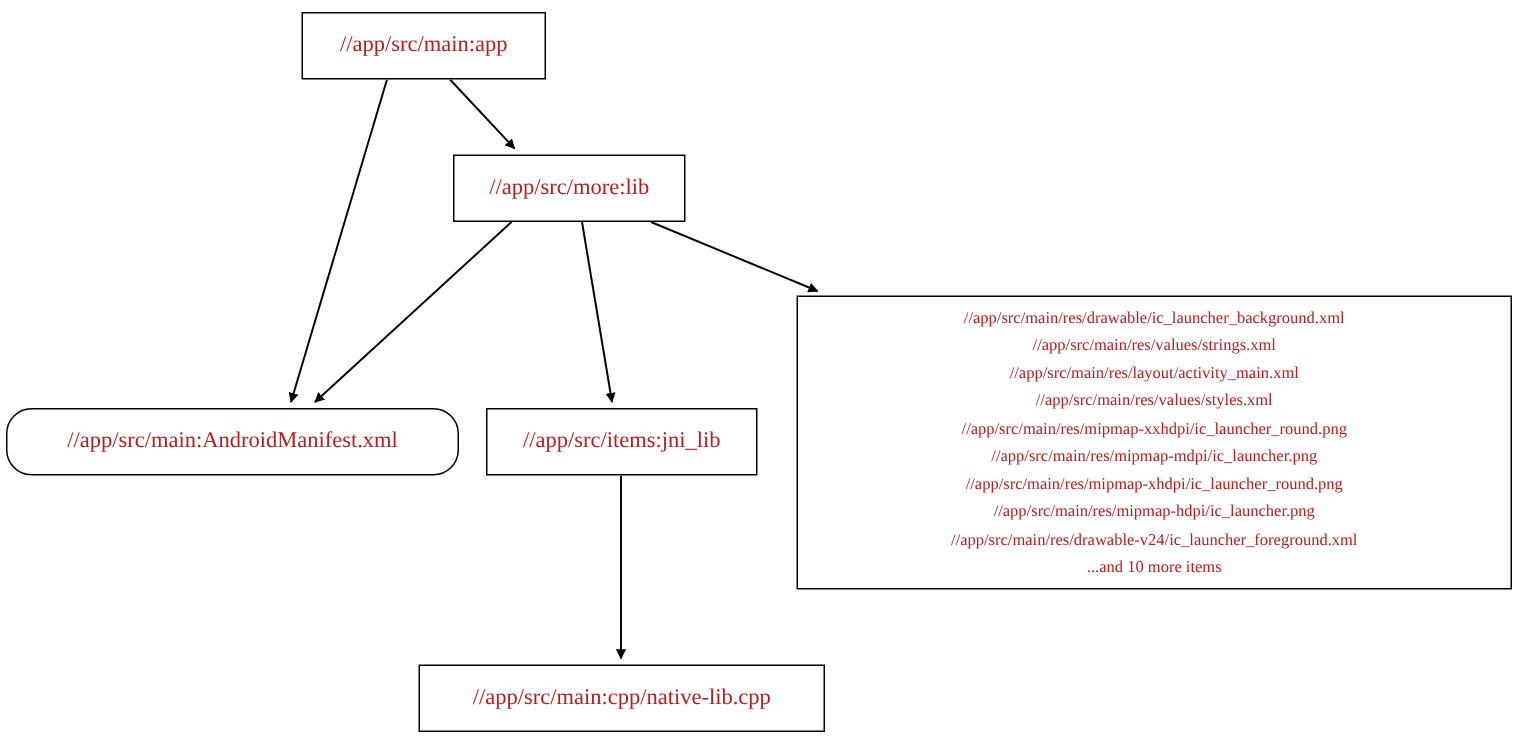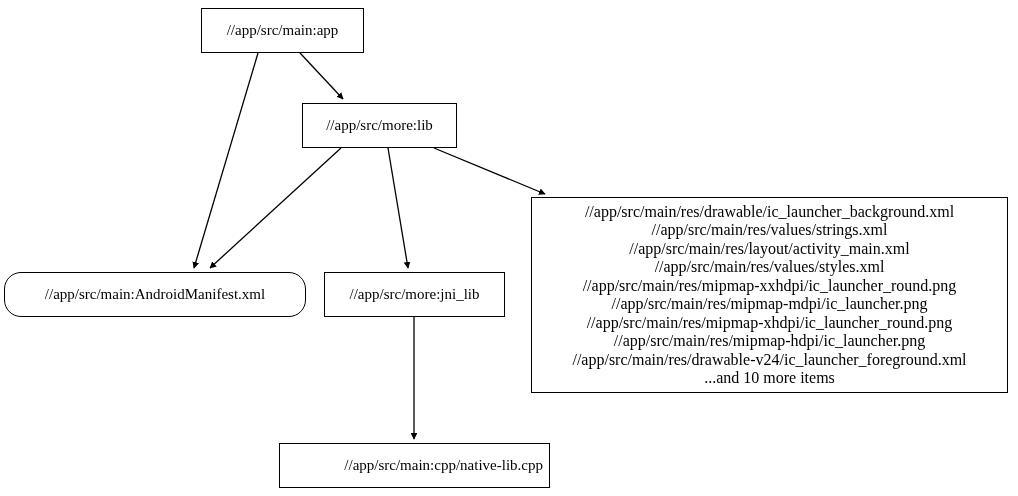--- a/index.html
+++ b/index.html
@@ -17,30 +17,30 @@
   }
   .node {
     position: absolute;
     box-sizing: border-box;
     border: 1px solid #000000;
     background: #ffffff;
     display: flex;
     align-items: center;
     justify-content: center;
     text-align: center;
-    color: #000000;
+    color: #b91c1c;
     font-family: "Liberation Serif", serif;
     font-size: 15px;
     line-height: 17px;
     white-space: pre-line;
     padding: 3px 6px;
   }
   .node.multiline {
     line-height: 18.5px;
-    font-size: 16px;
+    font-size: 11px;
   }
   svg.edges {
     position: absolute;
     left: 0;
     top: 0;
     width: 1018px;
     height: 496px;
     overflow: visible;
   }
 </style>
@@ -64,28 +64,28 @@
         <path d="M 414,317 L 414,439" marker-end="url(#arrow)"></path>
       </g>
   </svg>
 
   <div class="node" style="left: 201px; top: 8px; width: 163px; height: 45px;"><span>//app/src/main:app</span></div>
 
   <div class="node" style="left: 302px; top: 103px; width: 155px; height: 45px;"><span>//app/src/more:lib</span></div>
 
   <div class="node" style="left: 4px; top: 272px; width: 302px; height: 45px; border-radius: 17px;"><span>//app/src/main:AndroidManifest.xml</span></div>
 
-  <div class="node" style="left: 324px; top: 272px; width: 181px; height: 45px;"><span>//app/src/more:jni_lib</span></div>
+  <div class="node" style="left: 324px; top: 272px; width: 181px; height: 45px;"><span>//app/src/items:jni_lib</span></div>
 
   <div class="node multiline" style="left: 531px; top: 197px; width: 477px; height: 196px;"><span>//app/src/main/res/drawable/ic_launcher_background.xml
 //app/src/main/res/values/strings.xml
 //app/src/main/res/layout/activity_main.xml
 //app/src/main/res/values/styles.xml
 //app/src/main/res/mipmap-xxhdpi/ic_launcher_round.png
 //app/src/main/res/mipmap-mdpi/ic_launcher.png
 //app/src/main/res/mipmap-xhdpi/ic_launcher_round.png
 //app/src/main/res/mipmap-hdpi/ic_launcher.png
 //app/src/main/res/drawable-v24/ic_launcher_foreground.xml
 ...and 10 more items</span></div>
 
-  <div class="node" style="left: 279px; top: 443px; width: 271px; height: 45px; justify-content: flex-end;"><span>//app/src/main:cpp/native-lib.cpp</span></div>
+  <div class="node" style="left: 279px; top: 443px; width: 271px; height: 45px;"><span>//app/src/main:cpp/native-lib.cpp</span></div>
 
 </div>
 
 </body></html>

